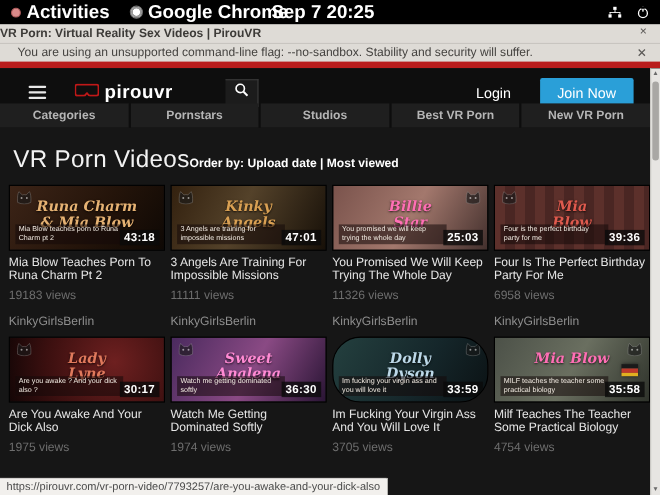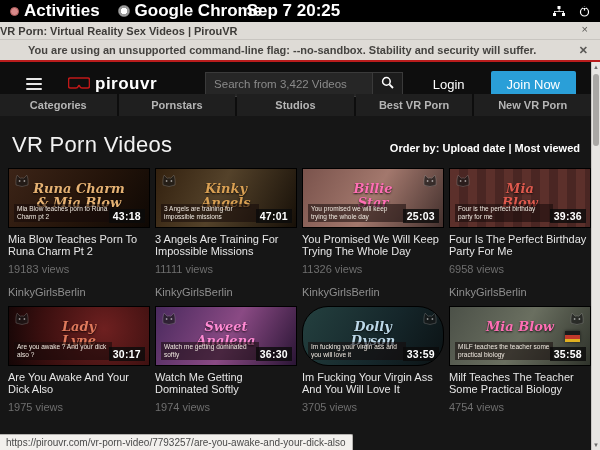--- a/index.html
+++ b/index.html
@@ -18,22 +18,22 @@
   .sysbar .right { margin-left:auto; display:flex; align-items:center; gap:14px; padding-right:10px; }
   .sysbar svg { display:block; }
 
   
   .titlebar { height:18px; background:#dedbd6; border-bottom:1px solid #c8c5c0;
               display:flex; align-items:center; justify-content:flex-start; position:relative; }
   .titlebar .ttl { font-size:11px; font-weight:bold; color:#3d3b38; }
   .titlebar .close { position:absolute; right:12px; top:1px; font-size:11px; color:#5a5856; cursor:pointer; }
 
   
-  .infobar { height:22px; background:#dedbd6; border-bottom:2px solid #b91c1c;
-             display:flex; align-items:center; font-size:11px; color:#454340; padding:0 28px; position:relative;font-weight:bold; }
+  .infobar { height:22px; background:#dedbd6; border-bottom:6px solid #b91c1c;
+             display:flex; align-items:center; font-size:11px; color:#454340; padding:0 16px; position:relative; }
   .infobar .close { position:absolute; right:12px; font-size:11px; color:#5a5856; cursor:pointer; }
 
   
   .viewport { position:relative; height:388px; background:#161616; overflow:hidden; }
   .sitehead { height:32px; background:#0e0e0e; display:flex; align-items:center; padding:12px 18px 0 26px; gap:26px; }
   .burger { width:16px; display:flex; flex-direction:column; gap:3px; cursor:pointer; }
   .burger i { height:2px; background:#e8e8e8; border-radius:1px; }
   .brand { display:flex; align-items:center; gap:5px; cursor:pointer; }
   .brand .word { color:#fff; font-size:17px; font-weight:bold; letter-spacing:.5px; }
   .searchwrap { display:flex; margin-left:22px; }
@@ -46,21 +46,21 @@
   .login { margin-left:auto; color:#fff; font-size:13px; cursor:pointer; }
   .joinbtn { background:#2a9fd8; color:#fff; font-size:13px; padding:6px 16px; border-radius:2px;
              cursor:pointer; margin-right:6px; }
 
   
   .nav { height:22px; display:flex; background:#0d0d0d; gap:2px; padding-right:9px; }
   .nav .item { flex:1; background:#1f1f1f; color:#b5b5b5; font-size:11px; font-weight:bold;
                display:flex; align-items:center; justify-content:center; cursor:pointer; }
 
   
-  .headrow { display:flex; align-items:baseline; justify-content:space-between; padding:16px 20px 10px 12px; }
+  .headrow { display:flex; align-items:baseline; padding:16px 20px 10px 12px; }
   .pagetitle { color:#f2f2f2; font-size:22px; font-weight:400; letter-spacing:.3px; }
   .orderby { font-size:11px; color:#fff; font-weight:bold; }
   .orderby a { color:#fff; cursor:pointer; }
 
   
   .grid { display:grid; grid-template-columns:repeat(4,1fr); column-gap:5px; row-gap:8px; padding:0 9px 0 8px; }
   .card { position:relative; }
   .thumb { position:relative; height:60px; border:1px solid #000; overflow:hidden; cursor:pointer;
            background:#222; }
   .overlay-name { position:absolute; top:22%; left:0; right:0; text-align:center;
@@ -153,21 +153,20 @@
       </div>
     <div class="brand">
       <span>
         <svg width="22" height="12" viewBox="0 0 22 12">
             <path d="M2 1 H20 Q21.5 1 21.5 3 V9 Q21.5 11 19.5 11 H14 Q12.5 11 11.8 9.5 Q11.4 8.6 11 8.6 Q10.6 8.6 10.2 9.5 Q9.5 11 8 11 H2.5 Q0.5 11 0.5 9 V3 Q0.5 1 2 1 Z" fill="none" stroke="#c01818" stroke-width="1.6"></path>
           </svg>
       </span>
       <span class="word">pirouvr</span>
     </div>
     <div class="searchwrap">
-      <input type="text" placeholder="Search from 3,422 Videos" style="">
       <div class="searchbtn">
         <span>
           <svg width="13" height="13" viewBox="0 0 13 13">
               <circle cx="5.4" cy="5.4" r="3.8" fill="none" stroke="#fff" stroke-width="1.5"></circle>
               <line x1="8.4" y1="8.4" x2="12" y2="12" stroke="#fff" stroke-width="1.8"></line>
             </svg>
         </span>
       </div>
     </div>
     <span class="login">Login</span>

